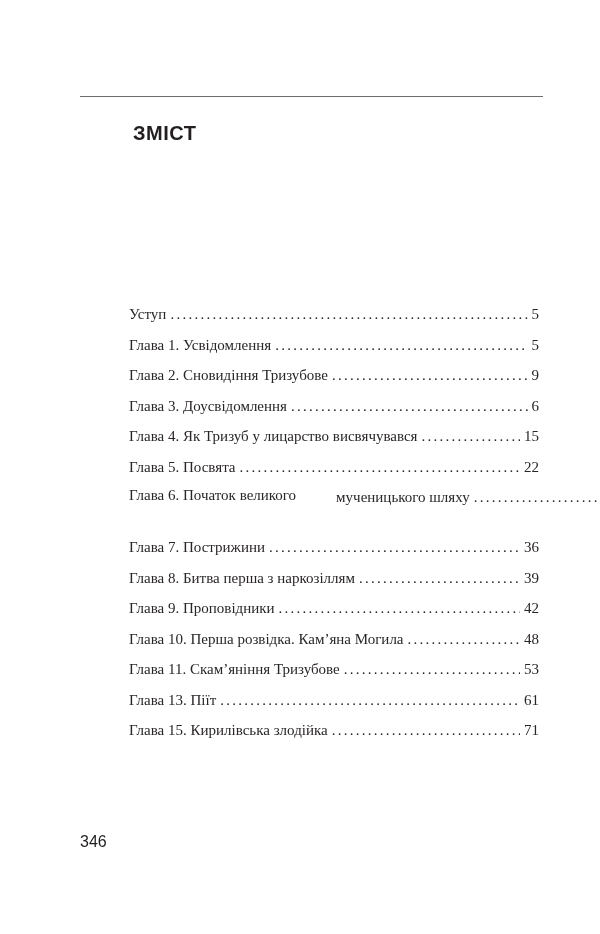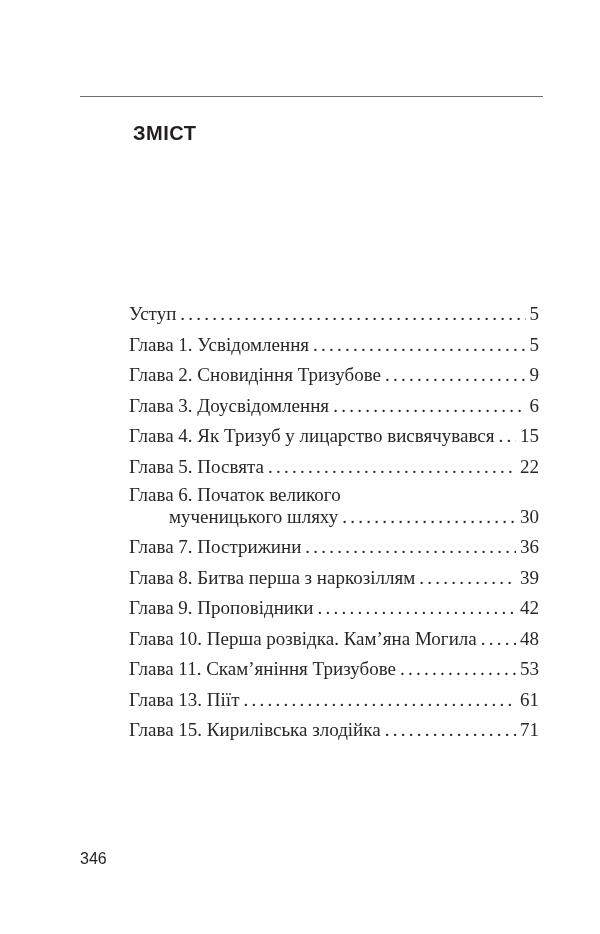--- a/index.html
+++ b/index.html
@@ -32,36 +32,36 @@
       letter-spacing: 0.5px;
       color: #231f20;
       margin: 4px;
     }
     .toc {
       position: absolute;
       left: 129px;
       top: 302px;
       width: 410px;
       font-family: "Liberation Serif", serif;
-      font-size: 19px;
+      font-size: 15px;
       color: #2a2627;
       margin: 0;
       padding: 0;
       list-style: none;
     }
     .toc-entry {
       display: flex;
       align-items: baseline;
       height: 30.5px;
       line-height: 24px;
       white-space: nowrap;
     }
     .toc-entry.two-line {
       height: 50px;
-      flex-direction: column;
+      flex-direction: row;
       align-items: stretch;
     }
     .toc-entry .line {
       display: flex;
       align-items: baseline;
       height: 20px;
       line-height: 20px;
     }
     .toc-entry.two-line .line.first {
       height: 20px;
@@ -86,21 +86,21 @@
       letter-spacing: 0;
       word-spacing: -1.5px;
     }
     .page {
       flex: 0 0 auto;
       text-align: right;
     }
     .folio {
       position: absolute;
       left: 80px;
-      top: 850px;
+      top: 833px;
       font-family: "Liberation Sans", sans-serif;
       font-size: 16px;
       color: #231f20;
       margin: 0;
       text-align: right;
     }
   </style>
 </head>
 <body>
 

